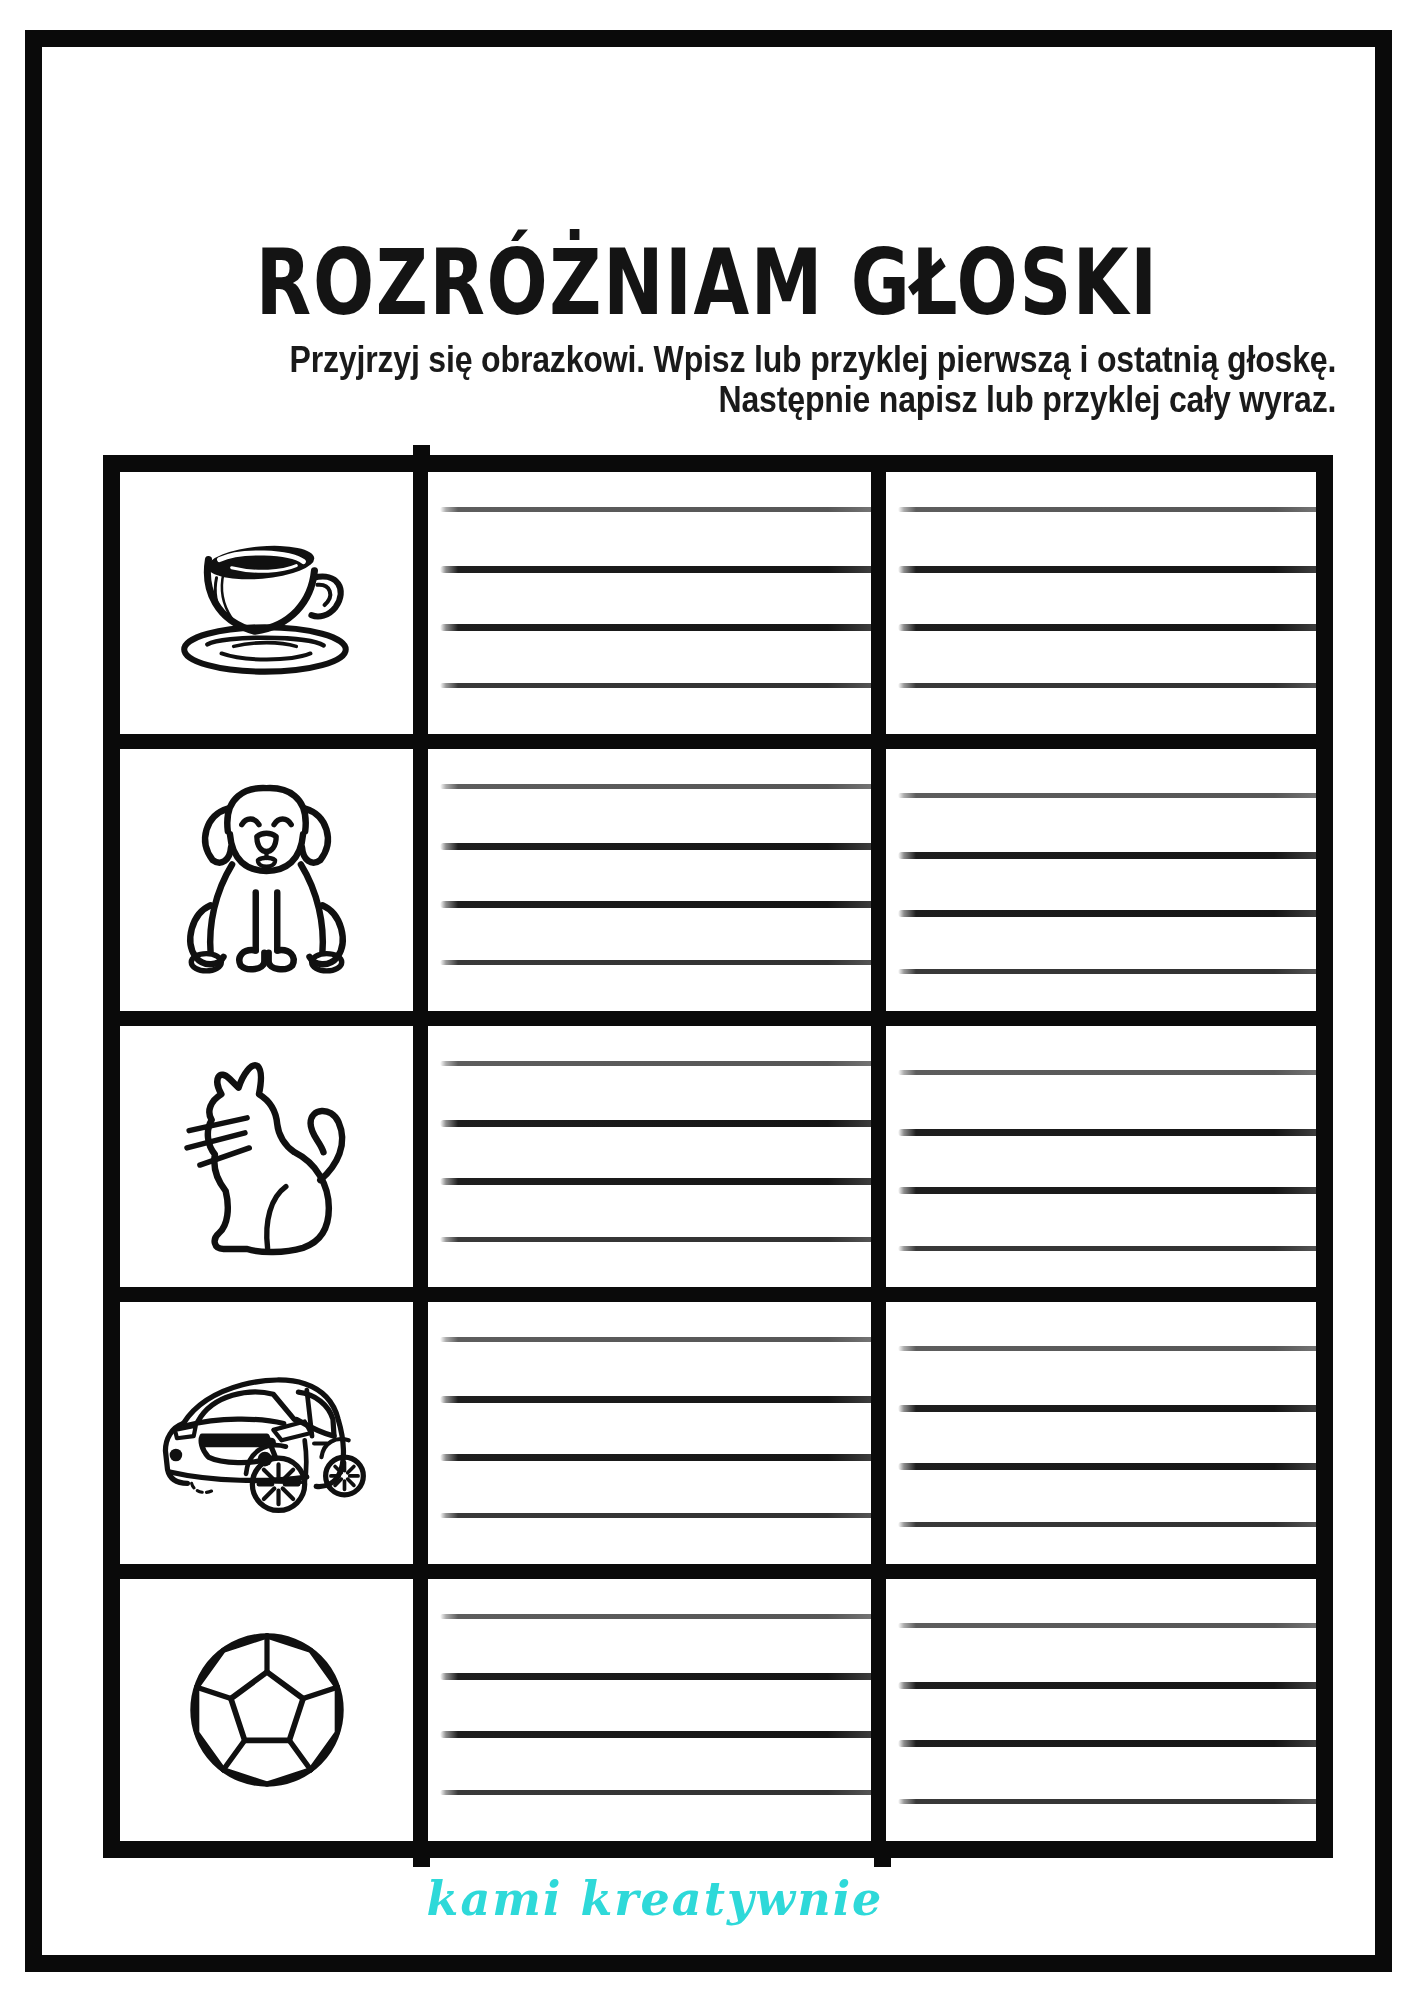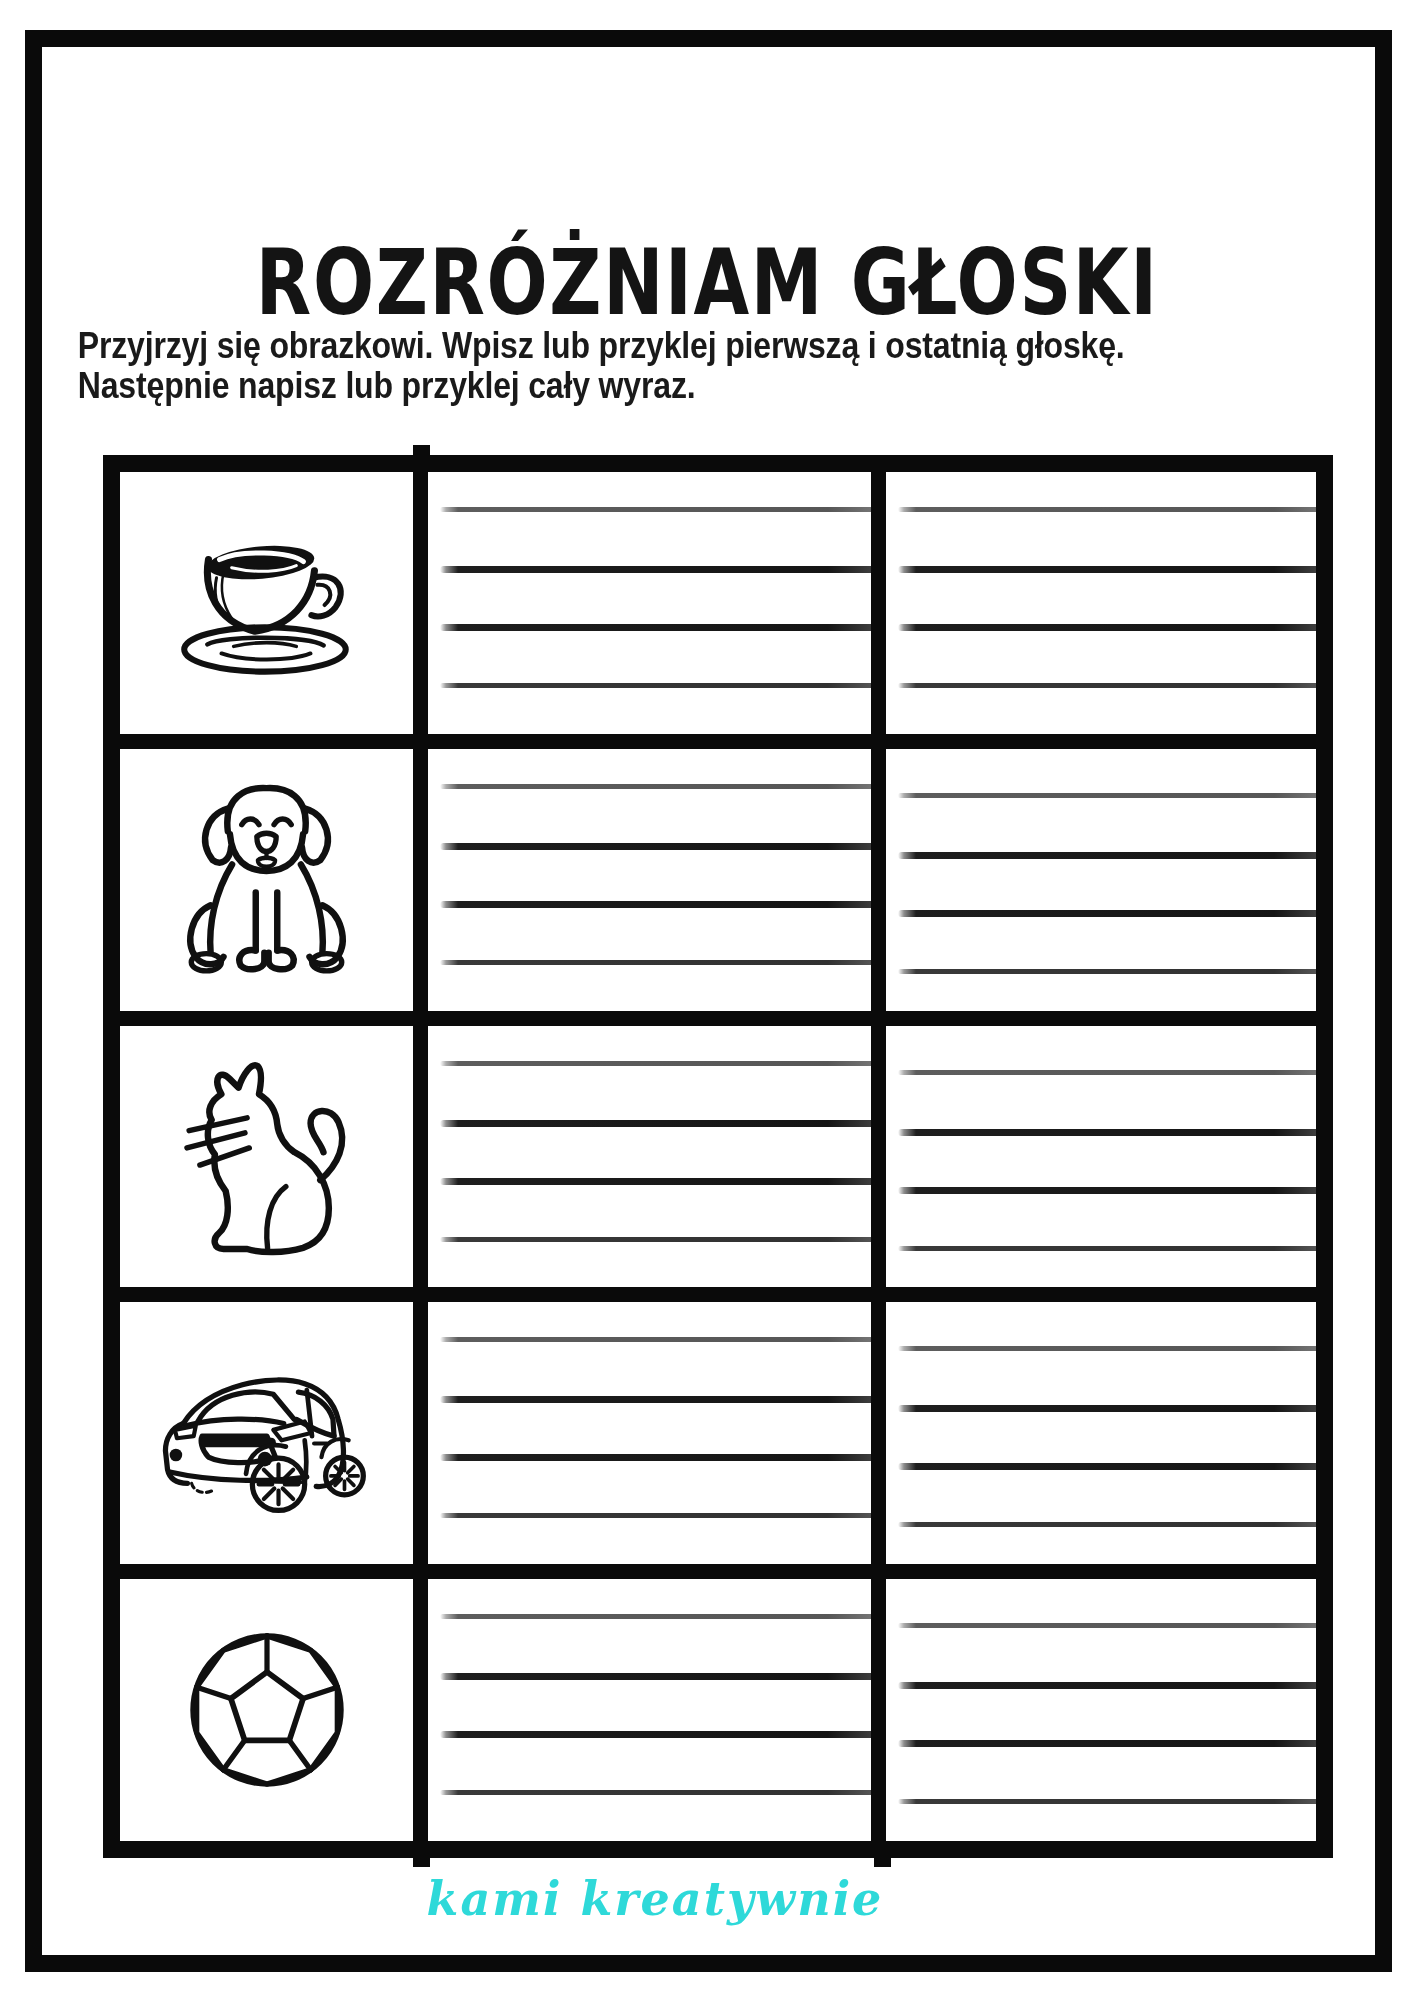--- a/index.html
+++ b/index.html
@@ -16,21 +16,21 @@
     position:absolute; left:0; top:190px; width:1414px; text-align:center;margin-top:48px;
   }
   .title-wrap .title-text {
     display:inline-block;
     font-family:"DejaVu Sans", sans-serif;
     font-weight:800; font-size:90px; line-height:1.0; letter-spacing:2px;
     color:#141414; transform:scaleX(0.80); transform-origin:50% 50%;
     white-space:nowrap;
   }
   .instructions {
-    position:absolute; left:0; top:326px; width:1414px; text-align:left;
+    position:absolute; left:0; top:340px; width:1414px; text-align:right;
   }
   .instructions .instr-inner {
     display:block; transform:scaleX(0.89); transform-origin:50% 50%;
     font-size:36px; line-height:40px; font-weight:700; color:#1a1a1a;
     letter-spacing:-0.2px; white-space:pre-line;
   }
   .worksheet-table {
     position:absolute; left:103px; top:455px; width:1230px; height:1403px;
     background:#0a0a0a; border:17px solid #0a0a0a;
     display:grid; grid-template-columns:293px 443px 430px;

